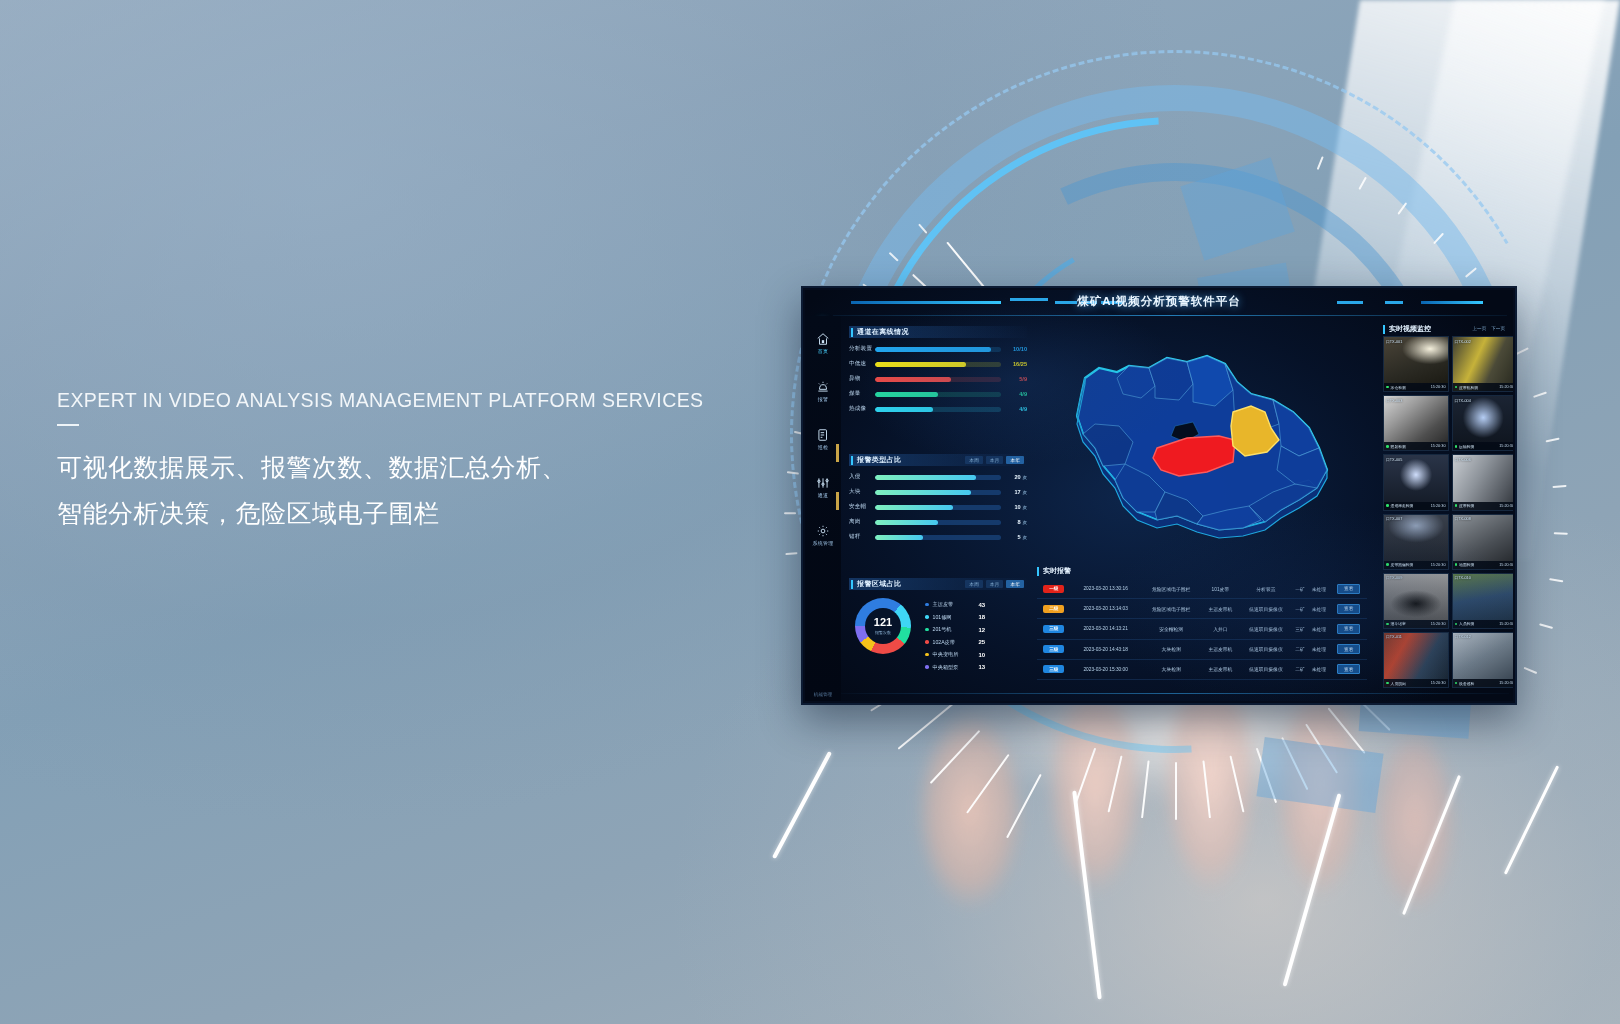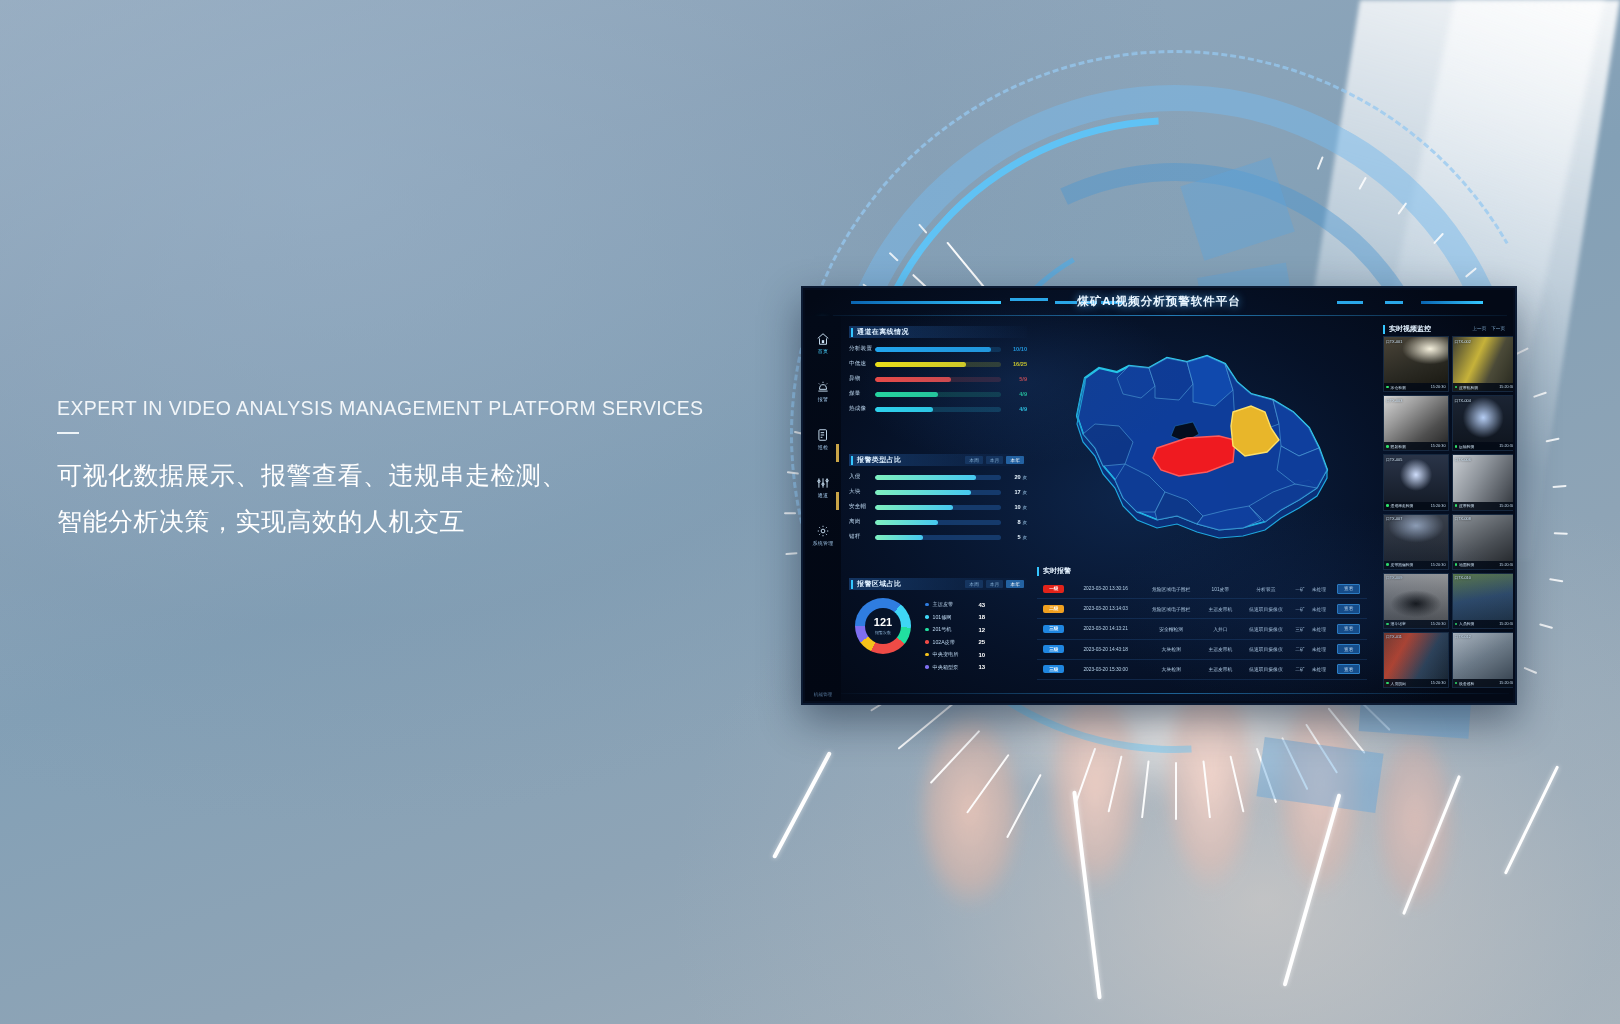--- a/index.html
+++ b/index.html
@@ -83,21 +83,21 @@
   .chip { position:absolute; background:rgba(95,165,220,0.42); }
 
   
   .hero { position:absolute; left:57px; top:373px; width:760px; }
   .hero-title {
     font-size:59px; font-weight:bold; color:#ffffff; letter-spacing:2px;
     line-height:1.05; white-space:nowrap;
     text-shadow:0 2px 10px rgba(40,70,100,0.35);
   }
   .hero-sub {
-    margin-top:24px; font-size:19.5px; color:#f2f6f9; letter-spacing:0.4px; font-weight:400;
+    margin-top:16px; font-size:19.5px; color:#f2f6f9; letter-spacing:0.4px; font-weight:400;
   }
   .hero-rule { margin-top:12px; width:22px; height:2px; background:#eef4f8; }
   .hero-desc { margin-top:18px; font-size:25px; color:#ffffff; line-height:1.85; letter-spacing:0.5px; }
 
   
   #monitor {
     position:absolute; left:801px; top:286px; width:716px; height:419px;
     background:#050c1c;
     border:2px solid #0c1b33;
     box-shadow:0 16px 38px rgba(10,25,45,0.45);
@@ -303,22 +303,22 @@
   <div class="rayline" style="left:1085px; top:790px; width:4px; height:210px; transform:rotate(-7deg);"></div>
   <div class="rayline" style="left:1310px; top:790px; width:4px; height:200px; transform:rotate(16deg);"></div>
   <div class="rayline" style="left:1430px; top:770px; width:3px; height:150px; transform:rotate(22deg);"></div>
   <div class="rayline" style="left:1530px; top:760px; width:3px; height:120px; transform:rotate(26deg);"></div>
 </div>
 
 <div class="hero">
   <div class="hero-sub">EXPERT IN VIDEO ANALYSIS MANAGEMENT PLATFORM SERVICES</div>
   <div class="hero-rule"></div>
   <div class="hero-desc">
-    <div>可视化数据展示、报警查看、违规串走检测、</div>
-    <div>智能分析决策，实现高效的人机交互</div>
+    <div>可视化数据展示、报警次数、数据汇总分析、</div>
+    <div>智能分析决策，危险区域电子围栏</div>
   </div>
 </div>
 
 <div id="monitor">
   <div class="screen">
 
     <div class="dash-header">
       <div class="hdr-line" style="left:46px; top:11px; width:150px;"></div>
       <div class="hdr-dash" style="left:205px; top:8px; width:38px;"></div>
       <div class="hdr-dash" style="left:250px; top:11px; width:22px;"></div>

